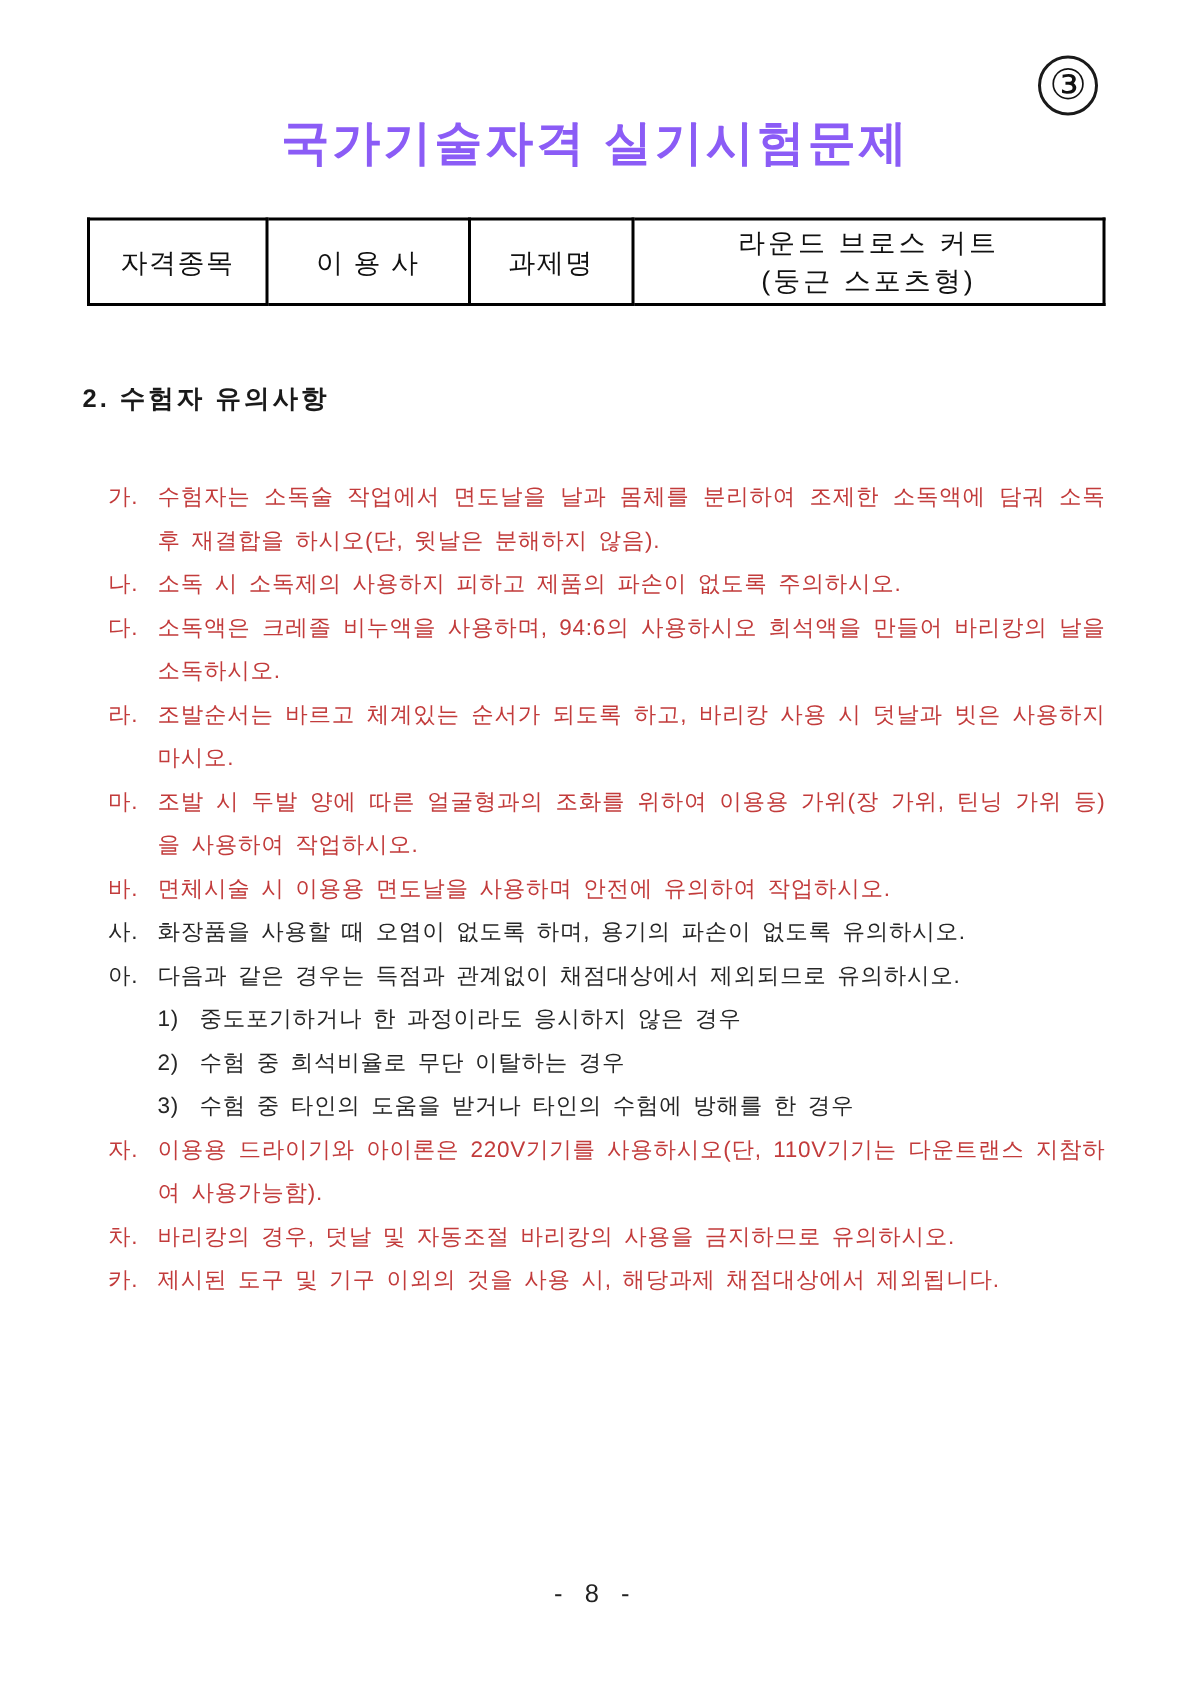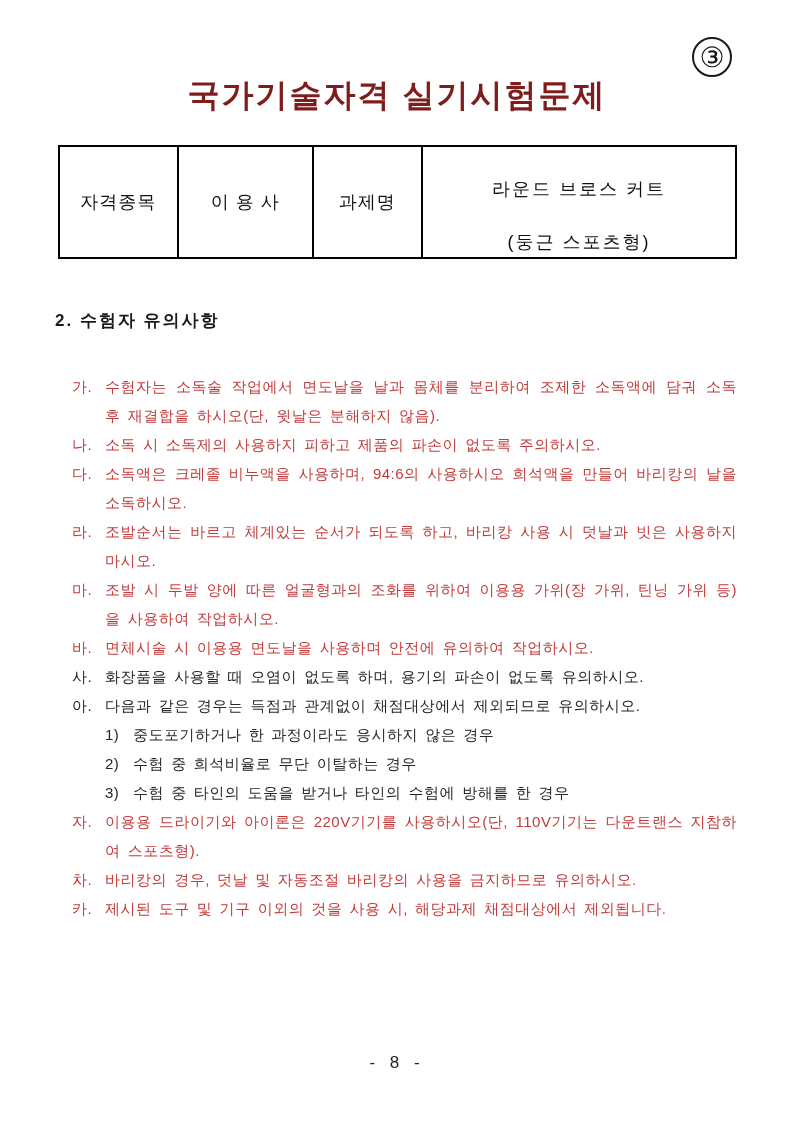--- a/index.html
+++ b/index.html
@@ -34,21 +34,21 @@
     color: #111111;
     box-sizing: border-box;
   }
   .title {
     margin: 0;
     padding-top: 74px;
     text-align: center;
     font-size: 32px;
     font-weight: bold;
     letter-spacing: 2px;
-    color: #7f1d1d;
+    color: #8b5cf6;
   }
   .info-table {
     margin: 27px 0 0 58px;
     border-collapse: collapse;
     table-layout: fixed;
     width: 679px;
   }
   .info-table td {
     border: 2px solid #000000;
     text-align: center;
@@ -57,21 +57,21 @@
     font-size: 18px;
     color: #111111;
     letter-spacing: 1px;
     padding: 2px 4px;
     box-sizing: border-box;
   }
   .col-h1 { width: 114px; }
   .col-v1 { width: 130px; }
   .col-h2 { width: 105px; margin-top: 48px; }
   .col-v2 { width: 302px; }
-  .task-line { line-height: 25px; letter-spacing: 2px; margin-top: 28px; }
+  .task-line { line-height: 25px; letter-spacing: 2px; }
   .section-heading {
     margin: 50px 0 0 55px;
     font-size: 17px;
     font-weight: bold;
     letter-spacing: 2px;
     color: #1a1a1a;
   }
   .notices {
     margin: 40px 57px 0 72px;
   }
@@ -187,21 +187,21 @@
       <span class="text">수험 중 희석비율로 무단 이탈하는 경우</span>
     </div>
 
     <div class="notice-item sub black">
       <span class="label">3)</span>
       <span class="text">수험 중 타인의 도움을 받거나 타인의 수험에 방해를 한 경우</span>
     </div>
 
     <div class="notice-item red">
       <span class="label">자.</span>
-      <span class="text">이용용 드라이기와 아이론은 220V기기를 사용하시오(단, 110V기기는 다운트랜스 지참하여 스포츠형).</span>
+      <span class="text">이용용 드라이기와 아이론은 220V기기를 사용하시오(단, 110V기기는 다운트랜스 지참하여 사용가능함).</span>
     </div>
 
     <div class="notice-item red">
       <span class="label">차.</span>
       <span class="text">바리캉의 경우, 덧날 및 자동조절 바리캉의 사용을 금지하므로 유의하시오.</span>
     </div>
 
     <div class="notice-item red">
       <span class="label">카.</span>
       <span class="text">제시된 도구 및 기구 이외의 것을 사용 시, 해당과제 채점대상에서 제외됩니다.</span>

